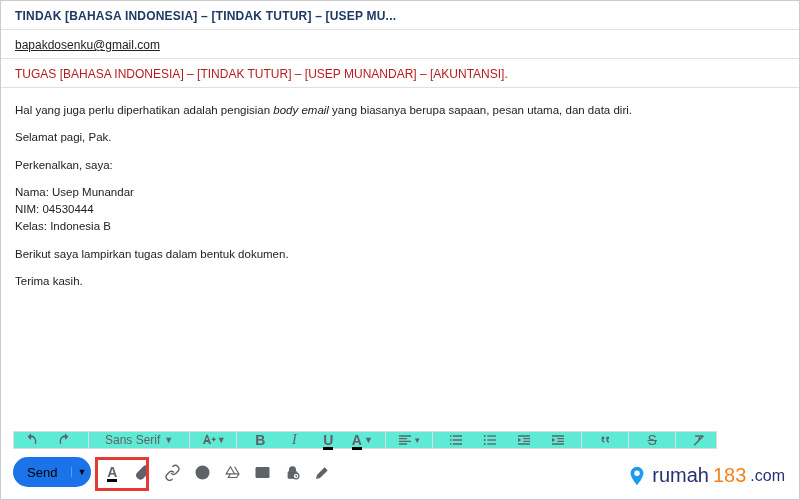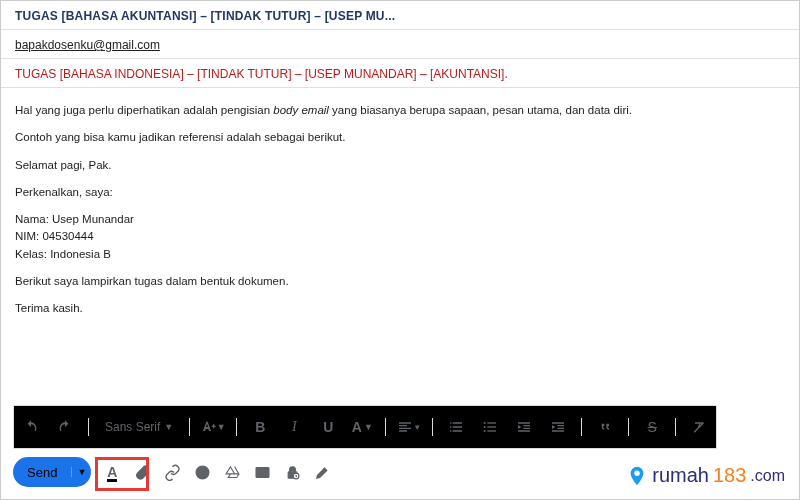--- a/index.html
+++ b/index.html
@@ -5,21 +5,21 @@
   * { box-sizing: border-box; margin: 0; padding: 0; }
   body { font-family: Arial, Helvetica, sans-serif; background: #fff; width: 800px; height: 500px; position: relative; overflow: hidden; border: 1px solid #ccc; }
   .header { padding: 8px 14px 6px; border-bottom: 1px solid #e0e0e0; }
   .header-title { color: #1f3864; font-weight: 600; font-size: 12px; letter-spacing: 0.2px; }
   .recipient { padding: 8px 14px 6px; border-bottom: 1px solid #e0e0e0; font-size: 12px; color: #222; text-decoration: underline; }
   .subject { padding: 8px 14px 6px; border-bottom: 1px solid #e0e0e0; font-size: 12px; color: #b91c1c; }
   .body-area { padding: 14px 14px; font-size: 11.5px; color: #222; line-height: 1.5; }
   .body-area p { margin-bottom: 10px; }
   .body-area .tight { margin-bottom: 0; }
   .italic { font-style: italic; margin-top: 24px; }
-  .format-toolbar { position: absolute; left: 12px; bottom: 50px; display: flex; align-items: center; gap: 8px; border: 1px solid #dadce0; background: #000000; padding: 2px 4px; height: 44px; }
+  .format-toolbar { position: absolute; left: 12px; bottom: 50px; display: flex; align-items: center; gap: 8px; border: 1px solid #dadce0; background: #5eead4; padding: 2px 4px; height: 18px; }
   .tb-btn { width: 26px; height: 26px; display: flex; align-items: center; justify-content: center; color: #5f6368; font-size: 14px; cursor: pointer; position: relative; }
   .tb-btn svg { width: 16px; height: 16px; fill: #5f6368; }
   .tb-sep { width: 1px; height: 18px; background: #dadce0; margin: 0 2px; }
   .tb-font { width: auto; padding: 0 6px; font-size: 12px; color: #5f6368; display:flex; align-items:center; gap:4px; }
   .caret { font-size: 9px; color: #5f6368; }
   .footer { position: absolute; left: 12px; bottom: 12px; display: flex; align-items: center; gap: 8px; }
   .send-btn { display: flex; align-items: center; background: #1a73e8; color: #000000; border-radius: 18px; height: 30px; overflow: hidden; cursor: pointer; }
   .send-main { padding: 0 14px; font-size: 13px; font-weight: 500; }
   .send-drop { border-left: 1px solid rgba(255,255,255,0.3); width: 20px; display:flex; align-items:center; justify-content:center; font-size:9px; }
   .footer-icons { display: flex; align-items: center; gap: 12px; padding-left: 4px; }
@@ -33,36 +33,35 @@
   .watermark .dom { color: #2b2f76; font-size: 16px; }
   .underline-a { position: relative; display:inline-block; font-weight:600; }
   .underline-a::after { content:""; position:absolute; left:0; right:0; bottom:-2px; height:3px; background:#000; }
   .text-color-a { position: relative; display:inline-block; font-weight:600; }
   .text-color-a::after { content:""; position:absolute; left:0; right:0; bottom:-2px; height:3px; background:#000; }
 </style>
 </head>
 <body>
 
 <div class="header">
-  <div class="header-title">TUGAS [BAHASA AKUNTANSI] – [TINDAK TUTUR] – [USEP MU...</div>
+  <div class="header-title">TINDAK [BAHASA INDONESIA] – [TINDAK TUTUR] – [USEP MU...</div>
 </div>
 
 <div class="recipient">
   <span>bapakdosenku@gmail.com</span>
 </div>
 
 <div class="subject">
   <span>TUGAS [BAHASA INDONESIA] – [TINDAK TUTUR] – [USEP MUNANDAR]  – [AKUNTANSI].</span>
 </div>
 
 <div class="body-area">
   <p>
     <span>Hal yang juga perlu diperhatikan adalah pengisian </span><span class="italic">body email</span><span> yang biasanya berupa sapaan, pesan utama, dan data diri.</span>
   </p>
-  <p>Contoh yang bisa kamu jadikan referensi adalah sebagai berikut.</p>
   <p>Selamat pagi, Pak.</p>
   <p>Perkenalkan, saya:</p>
   <p class="tight">Nama: Usep Munandar</p>
   <p class="tight">NIM: 04530444</p>
   <p>Kelas: Indonesia B</p>
   <p>Berikut saya lampirkan tugas dalam bentuk dokumen.</p>
   <p>Terima kasih.</p>
 </div>
 
 <div class="format-toolbar">

